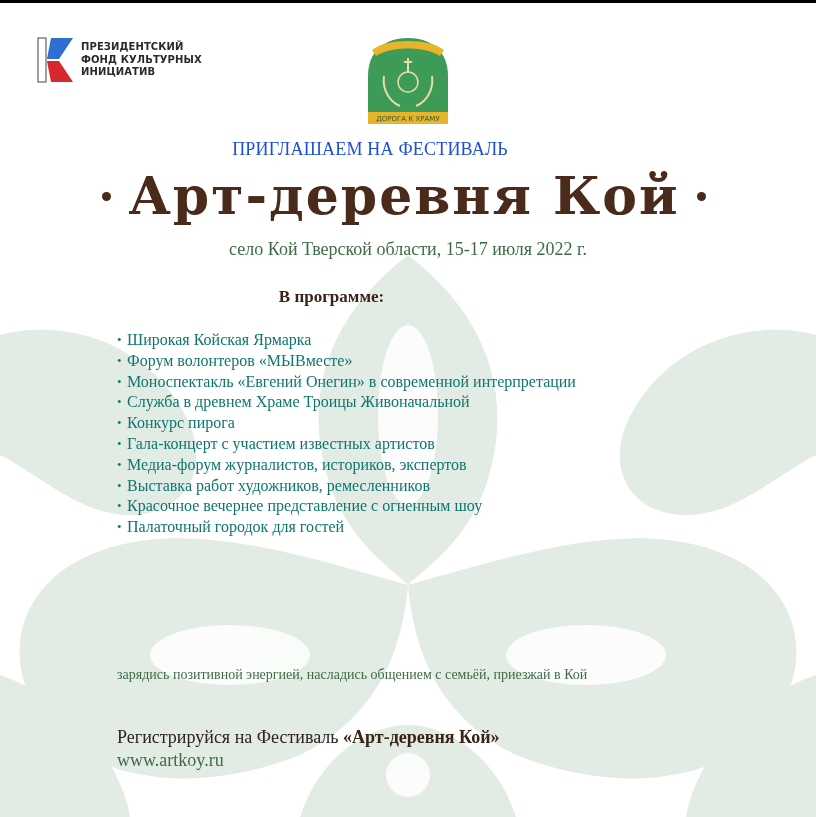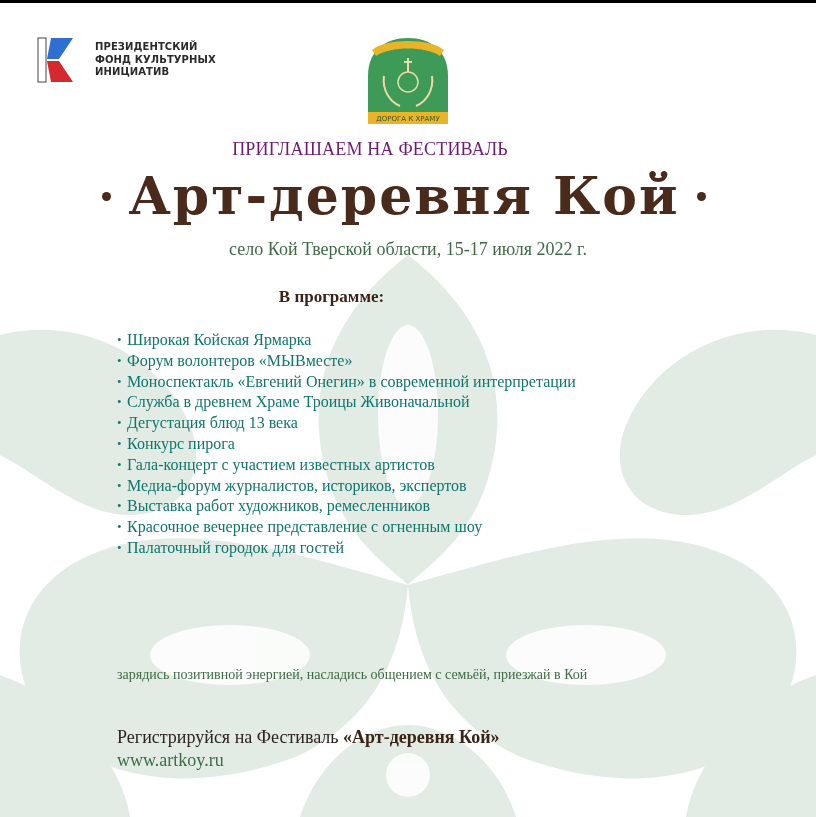--- a/index.html
+++ b/index.html
@@ -3,30 +3,30 @@
 <meta charset="utf-8">
 <style>
   html, body { margin: 0; padding: 0; }
   body {
     width: 816px; height: 817px; overflow: hidden; position: relative;
     background: #ffffff;
     font-family: "DejaVu Serif", "Liberation Serif", serif;
   }
   .topbar { position: absolute; left: 0; top: 0; width: 816px; height: 3px; background: #000; }
   .pattern { position: absolute; left: 0; top: 255px; width: 816px; height: 562px; }
-  .pfki { position: absolute; left: 37px; top: 37px; display: flex; align-items: center; gap: 20px; }
+  .pfki { position: absolute; left: 37px; top: 37px; display: flex; align-items: center; gap: 6px; }
   .pfki-mark { width: 38px; height: 46px; position: relative; }
   .pfki-text {
     font-family: "DejaVu Sans", "Liberation Sans", sans-serif; font-weight: bold;
     font-size: 10px; line-height: 12.5px; color: #2a2a2a; letter-spacing: 0.1px;
   }
   .emblem { position: absolute; left: 364px; top: 36px; width: 88px; height: 90px; }
   .invite {
     position: absolute; left: 0; width: 740px; top: 139px; text-align: center;
-    font-family: "Liberation Serif", serif; font-size: 18px; color: #701a75; letter-spacing: 0.2px;
+    font-family: "Liberation Serif", serif; font-size: 18px; color: #1d4ed8; letter-spacing: 0.2px;
   }
   .title {
     position: absolute; left: 0; width: 808px; top: 158px; text-align: center;
     font-family: "DejaVu Serif", serif; font-weight: bold; font-size: 52px; color: #4a2a1a;
     letter-spacing: 2px; line-height: 76px;
   }
   .title .dot { display: inline-block; width: 9px; height: 9px; border-radius: 50%; background: #4a2a1a; vertical-align: middle; margin: 0 18px; position: relative; top: -4px; }
   .subtitle {
     position: absolute; left: 0; width: 816px; top: 239px; text-align: center;
     font-family: "Liberation Serif", serif; font-size: 18px; color: #3e6b45;
@@ -111,21 +111,20 @@
 
 <div class="subtitle">село Кой Тверской области, 15-17 июля 2022 г.</div>
 
 <div class="prog-title">В программе:</div>
 
 <ul class="list">
   <li>Широкая Койская Ярмарка</li>
   <li>Форум волонтеров «МЫВместе»</li>
   <li>Моноспектакль «Евгений Онегин» в современной интерпретации</li>
   <li>Служба в древнем Храме Троицы Живоначальной</li>
-  <li>Дегустация блюд 13 века</li>
   <li>Конкурс пирога</li>
   <li>Гала-концерт с участием известных артистов</li>
   <li>Медиа-форум журналистов, историков, экспертов</li>
   <li>Выставка работ художников, ремесленников</li>
   <li>Красочное вечернее представление с огненным шоу</li>
   <li>Палаточный городок для гостей</li>
 </ul>
 
 <div class="promo">
   <div>зарядись позитивной энергией, насладись общением с семьёй, приезжай в Кой</div>

